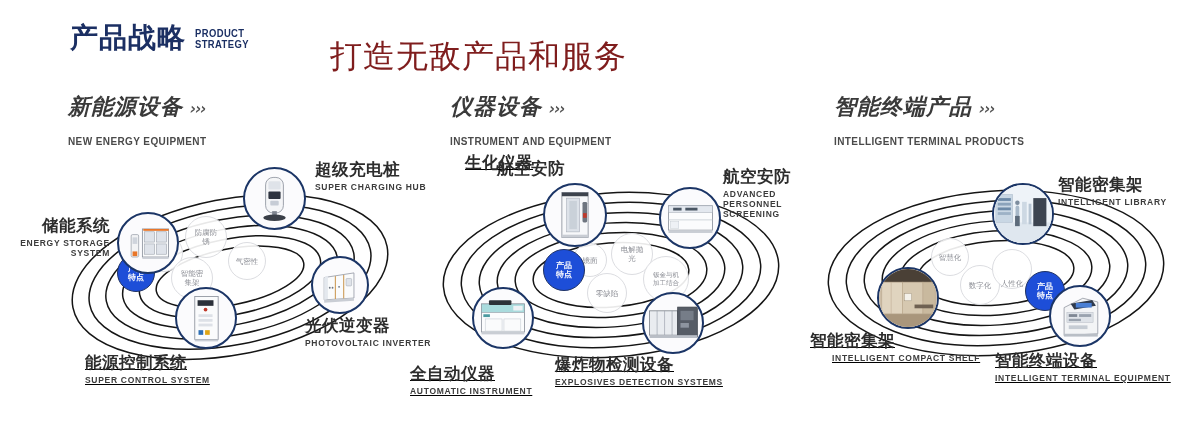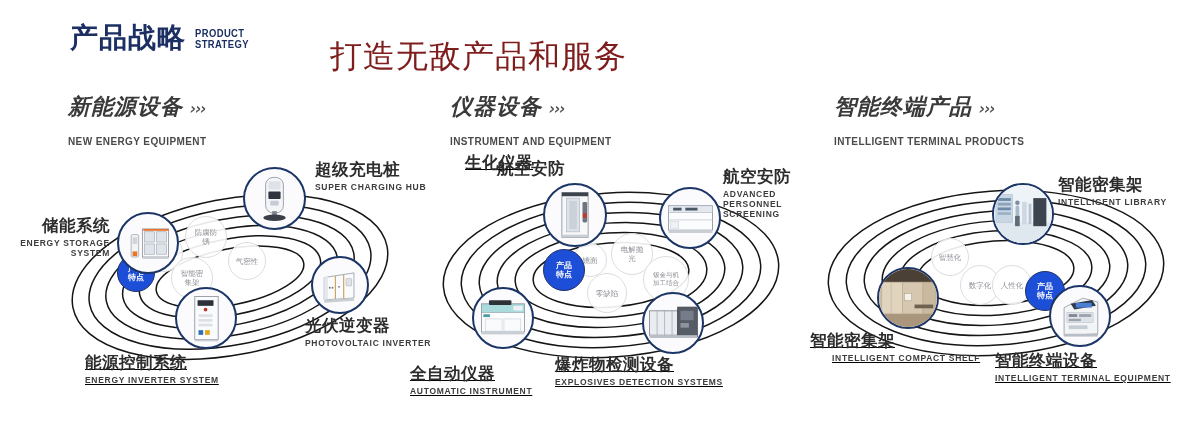--- a/index.html
+++ b/index.html
@@ -196,21 +196,21 @@
         <rect x="23" y="27" width="15" height="3" fill="#dde1e7"></rect>
         <rect x="23" y="32" width="15" height="3" fill="#dde1e7"></rect>
         <rect x="23" y="37" width="15" height="3" fill="#dde1e7"></rect>
         <rect x="23" y="44" width="5" height="5" fill="#2f6fb5"></rect>
         <rect x="30" y="44" width="5" height="5" fill="#e0a615"></rect>
         <rect x="19" y="54" width="25" height="2" fill="#c9cdd4"></rect>
       </svg>
     </div>
     <div class="lbl c" style="left:45px;top:200px;width:240px;">
       <div class="cn">能源控制系统</div>
-      <div class="en">ENERGY INVERTER SYSTEM</div>
+      <div class="en">SUPER CONTROL SYSTEM</div>
     </div>
   </div>
 
   <div class="cluster" style="left:415px;top:155px;width:400px;height:240px;">
 
     <svg class="rings" width="400" height="240" viewBox="0 0 400 240">
       <g fill="none" stroke="#151515" stroke-width="1.5">
         <ellipse cx="196" cy="120" rx="168" ry="82" transform="rotate(-4 196 120)"></ellipse>
         <ellipse cx="196" cy="120" rx="150" ry="72" transform="rotate(-4 196 120)"></ellipse>
         <ellipse cx="196" cy="120" rx="132" ry="62" transform="rotate(-4 196 120)"></ellipse>
@@ -320,21 +320,21 @@
         <ellipse cx="196" cy="118" rx="78" ry="32" transform="rotate(-4 196 118)"></ellipse>
       </g>
     </svg>
 
     <div class="bub" style="left:131px;top:83px;width:38px;height:38px;">
         <span>智慧化</span>
       </div>
     <div class="bub" style="left:160px;top:110px;width:40px;height:40px;">
         <span>数字化</span>
       </div>
-    <div class="bub" style="left:192px;top:110px;width:40px;height:40px;">
+    <div class="bub" style="left:192px;top:94px;width:40px;height:40px;align-items:flex-end;">
         <span>人性化</span>
       </div>
     <div class="bub core" style="left:225px;top:116px;width:40px;height:40px;">
       <div>
         <div>产品</div>
         <div>特点</div>
       </div>
     </div>
 
     <div class="node" style="left:192px;top:28px;width:62px;height:62px;">

